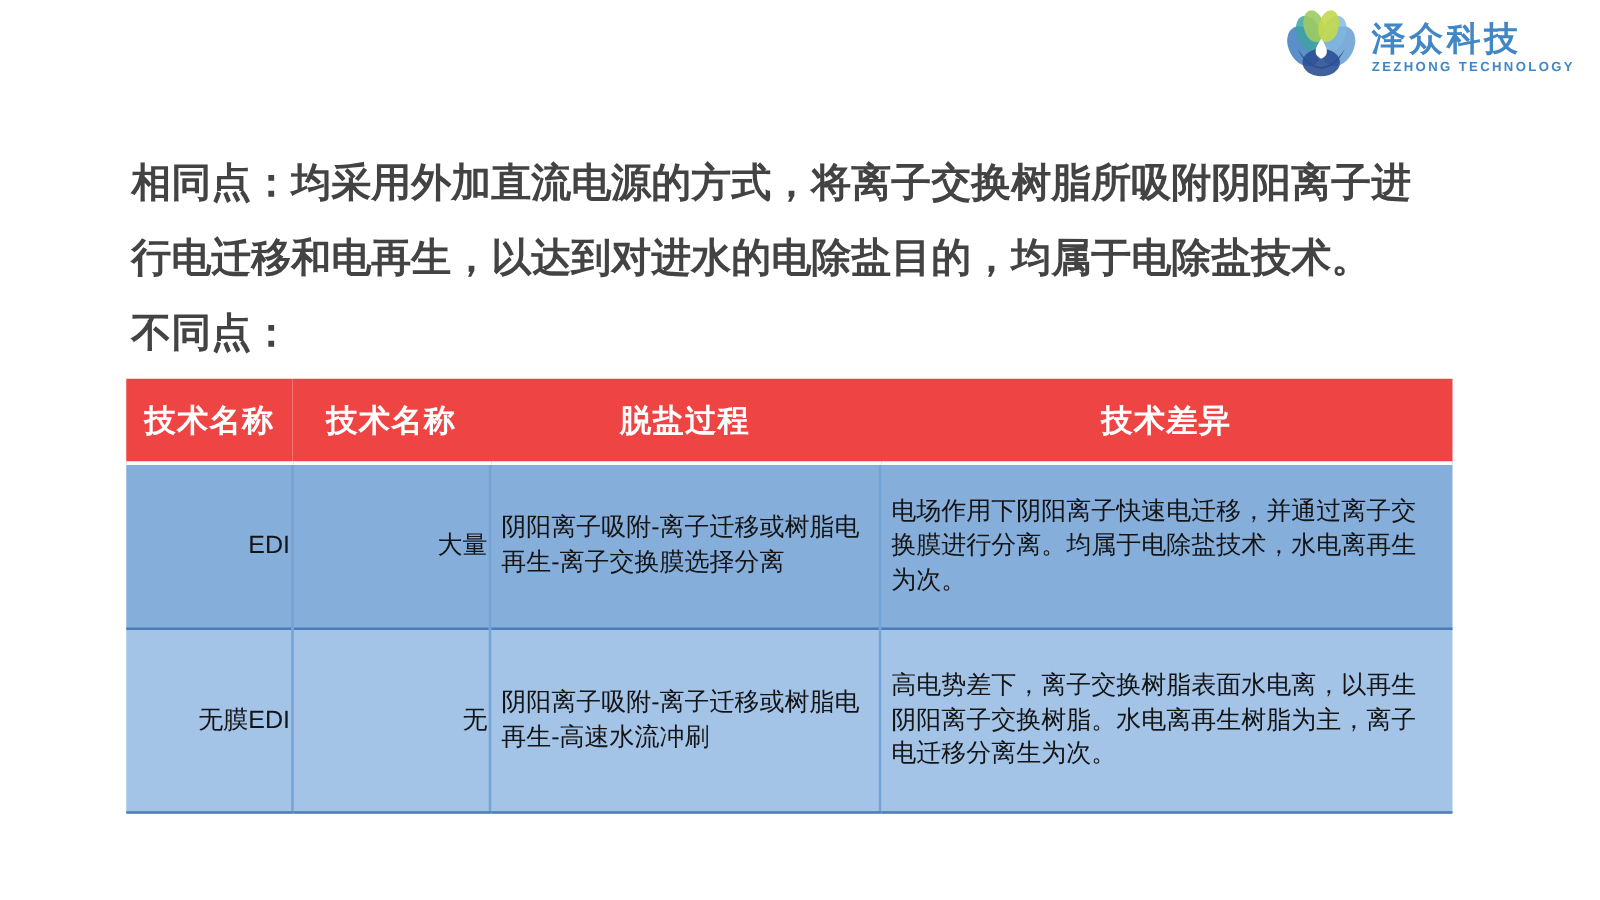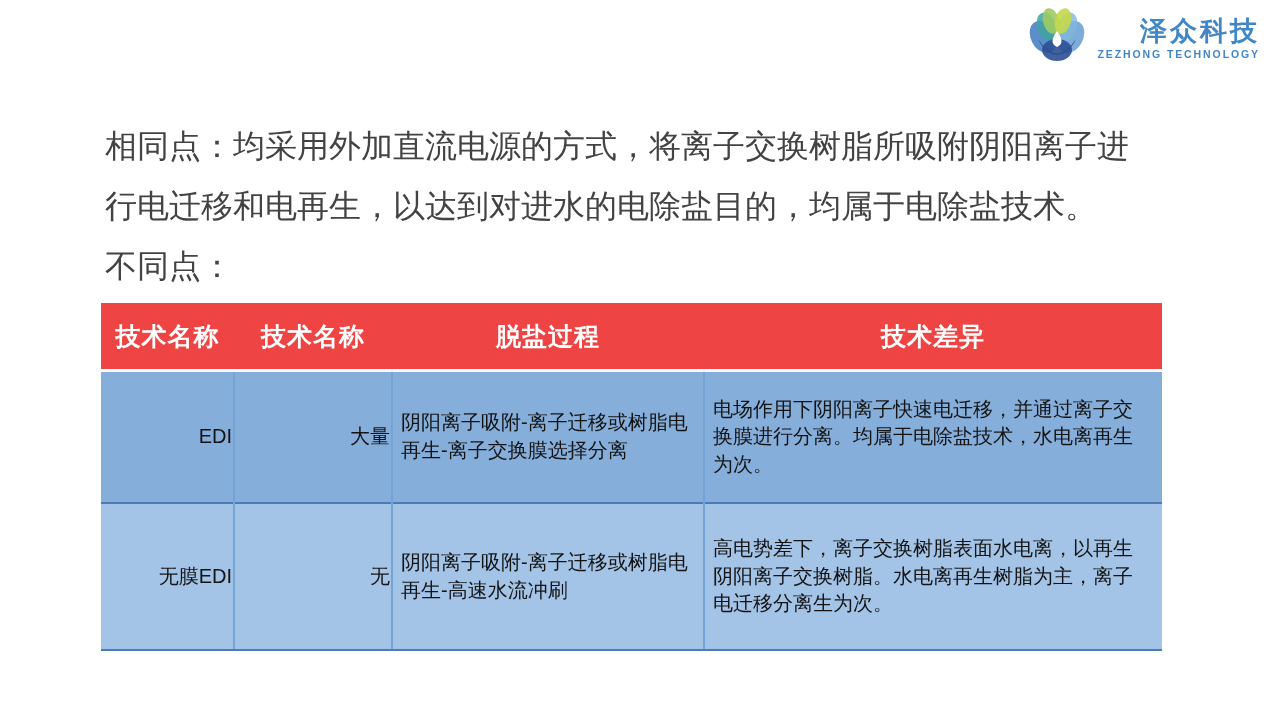--- a/index.html
+++ b/index.html
@@ -33,34 +33,35 @@
 
   
   .logo{
     position:absolute;right:20px;top:6px;
     display:flex;align-items:center;
   }
   .logo-mark{width:64px;height:64px;flex:0 0 auto;}
   .logo-text{margin-left:8px;color:#4187C5;}
   .logo-cn{
     font-size:27px;font-weight:bold;
-    letter-spacing:3px;line-height:30px;text-align:right;
+    letter-spacing:3px;line-height:30px;
   }
   .logo-en{
     font-size:10.5px;font-weight:bold;
     letter-spacing:1.9px;margin-top:2px;white-space:nowrap;
   }
 
   
   .body-text{
     position:absolute;left:105px;top:116px;
     width:1052px;
     font-size:32px;line-height:60px;
     color:#434343;
     letter-spacing:0px;
+    font-weight:bold;
   }
   .diff-line{margin-top:0;}
 
   
   table.cmp{
     position:absolute;left:101px;top:303px;
     width:1061px;
     border-collapse:collapse;
     table-layout:fixed;
   }

